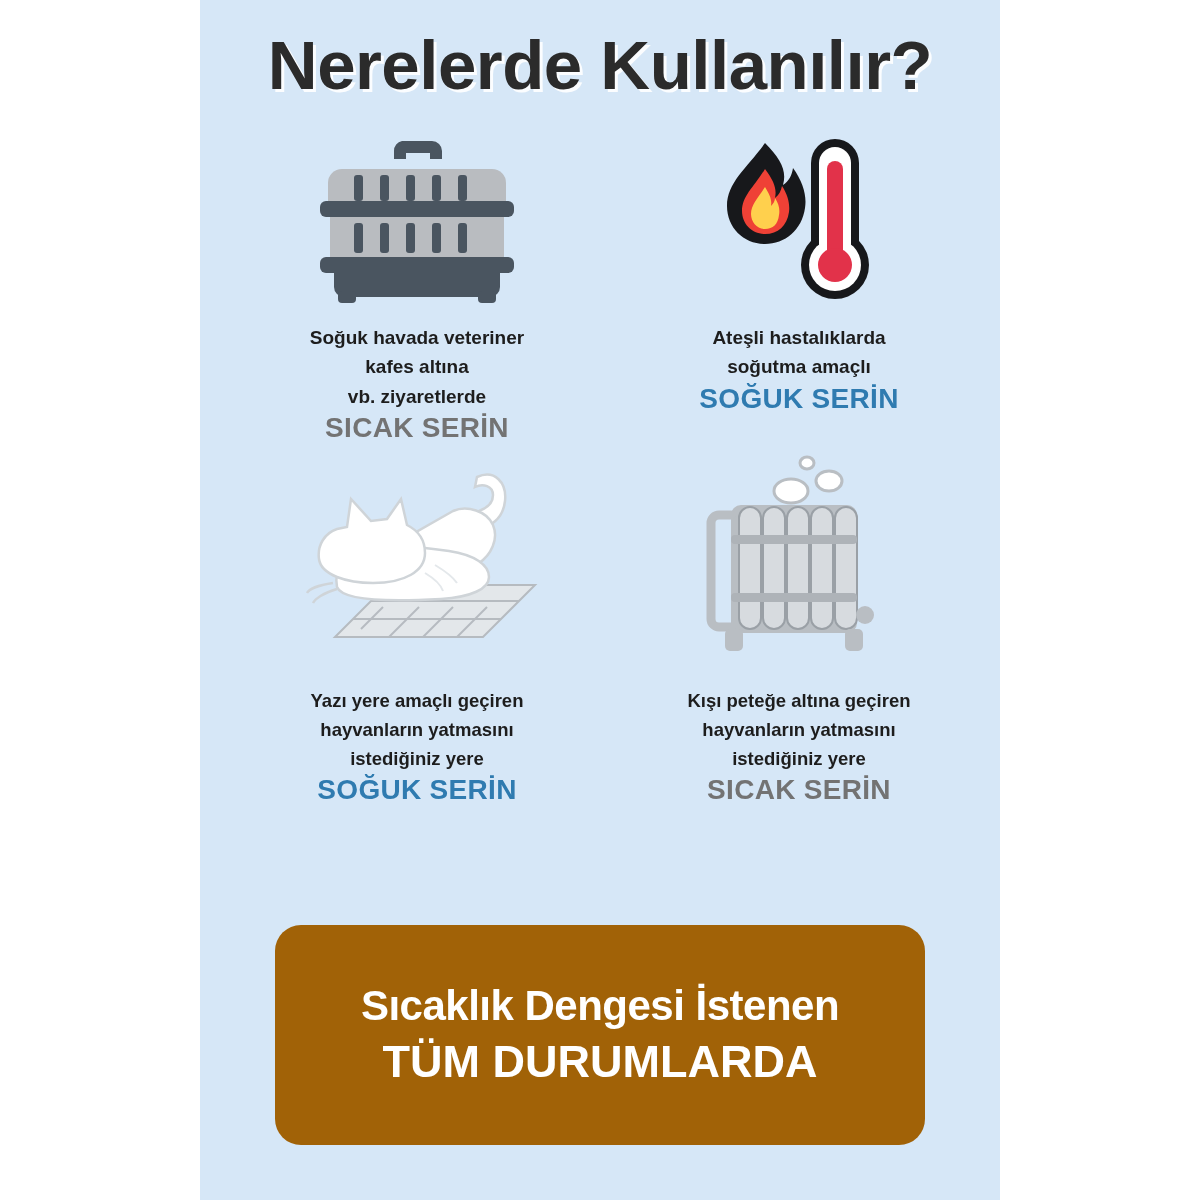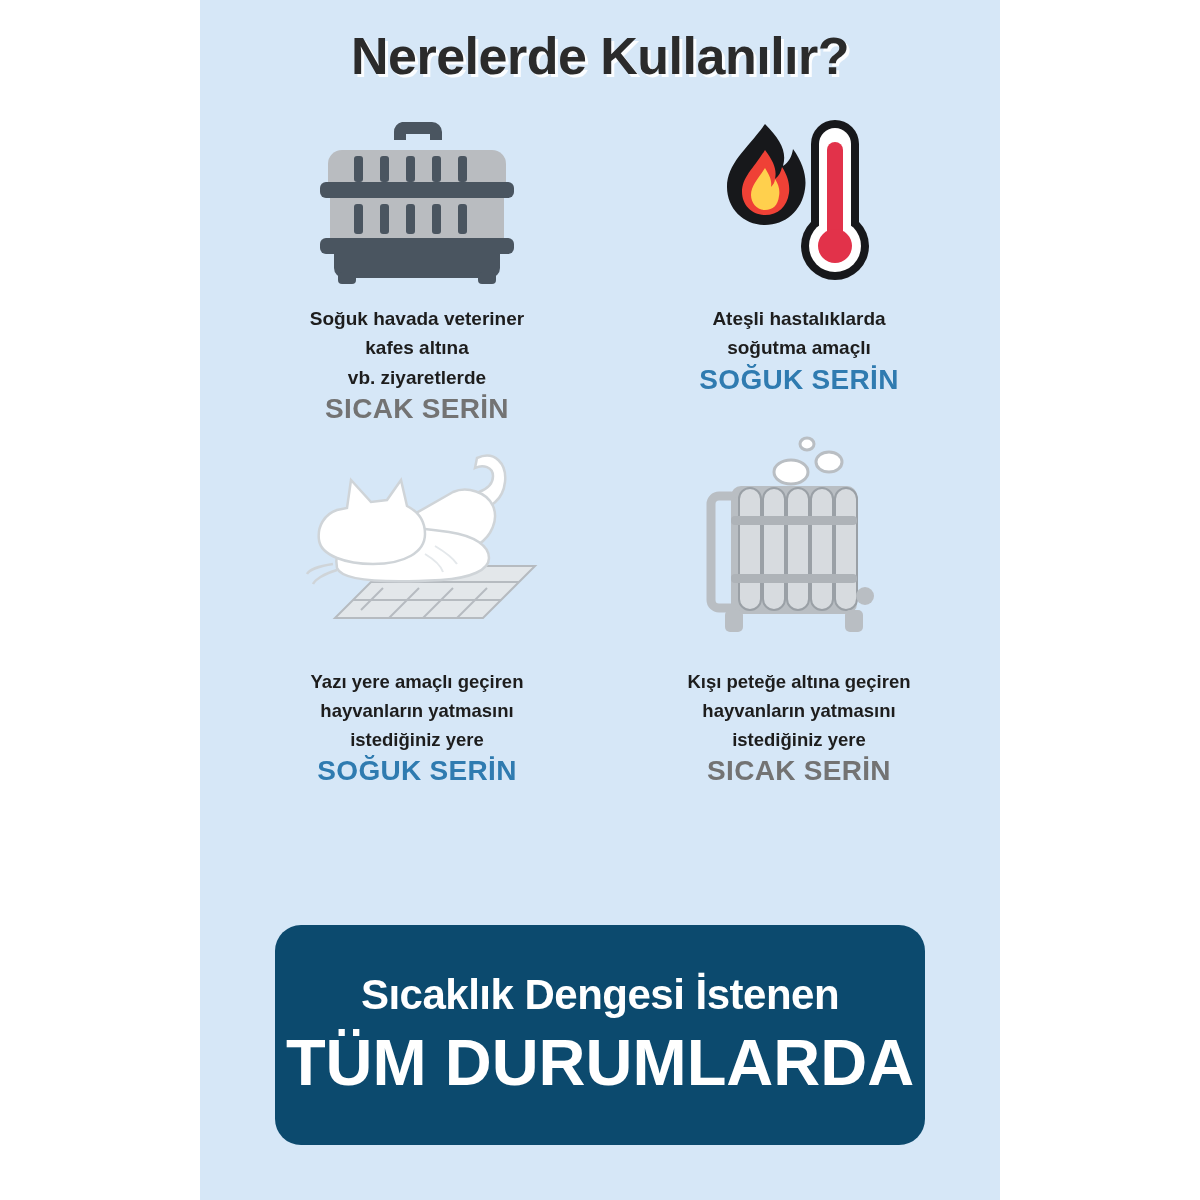--- a/index.html
+++ b/index.html
@@ -19,21 +19,21 @@
     top: 0;
     width: 800px;
     height: 1200px;
     background: #d6e7f7;
     overflow: hidden;
   }
   .title {
     text-align: center;
     margin: 0;
     padding-top: 26px;
-    font-size: 52px;
+    font-size: 69px;
     font-weight: bold;
     color: #2b2b2b;
     letter-spacing: -0.5px;
     text-shadow: 3px 3px 0 rgba(255,255,255,0.9);
   }
   .grid {
     display: grid;
     grid-template-columns: 1fr 1fr;
     grid-template-rows: auto auto;
     padding: 10px 10px 0 26px;
@@ -70,35 +70,35 @@
   }
   .tag-hot { color: #737373; }
   .tag-cold { color: #2f7bb0; }
 
   .banner {
     position: absolute;
     left: 75px;
     top: 925px;
     width: 650px;
     height: 220px;
-    background: #0c4a6e;
+    background: #a16207;
     border-radius: 26px;
     display: flex;
     flex-direction: column;
     align-items: center;
     justify-content: center;
     color: #ffffff;
   }
   .banner-line1 {
     font-size: 42px;
     font-weight: bold;
     letter-spacing: -0.5px;
   }
   .banner-line2 {
-    font-size: 65px;
+    font-size: 45px;
     font-weight: bold;
     letter-spacing: 0px;
     margin-top: 6px;
   }
   .r2-caption { font-size: 18.5px; }
 </style>
 </head>
 <body>
 
 <div class="poster">

